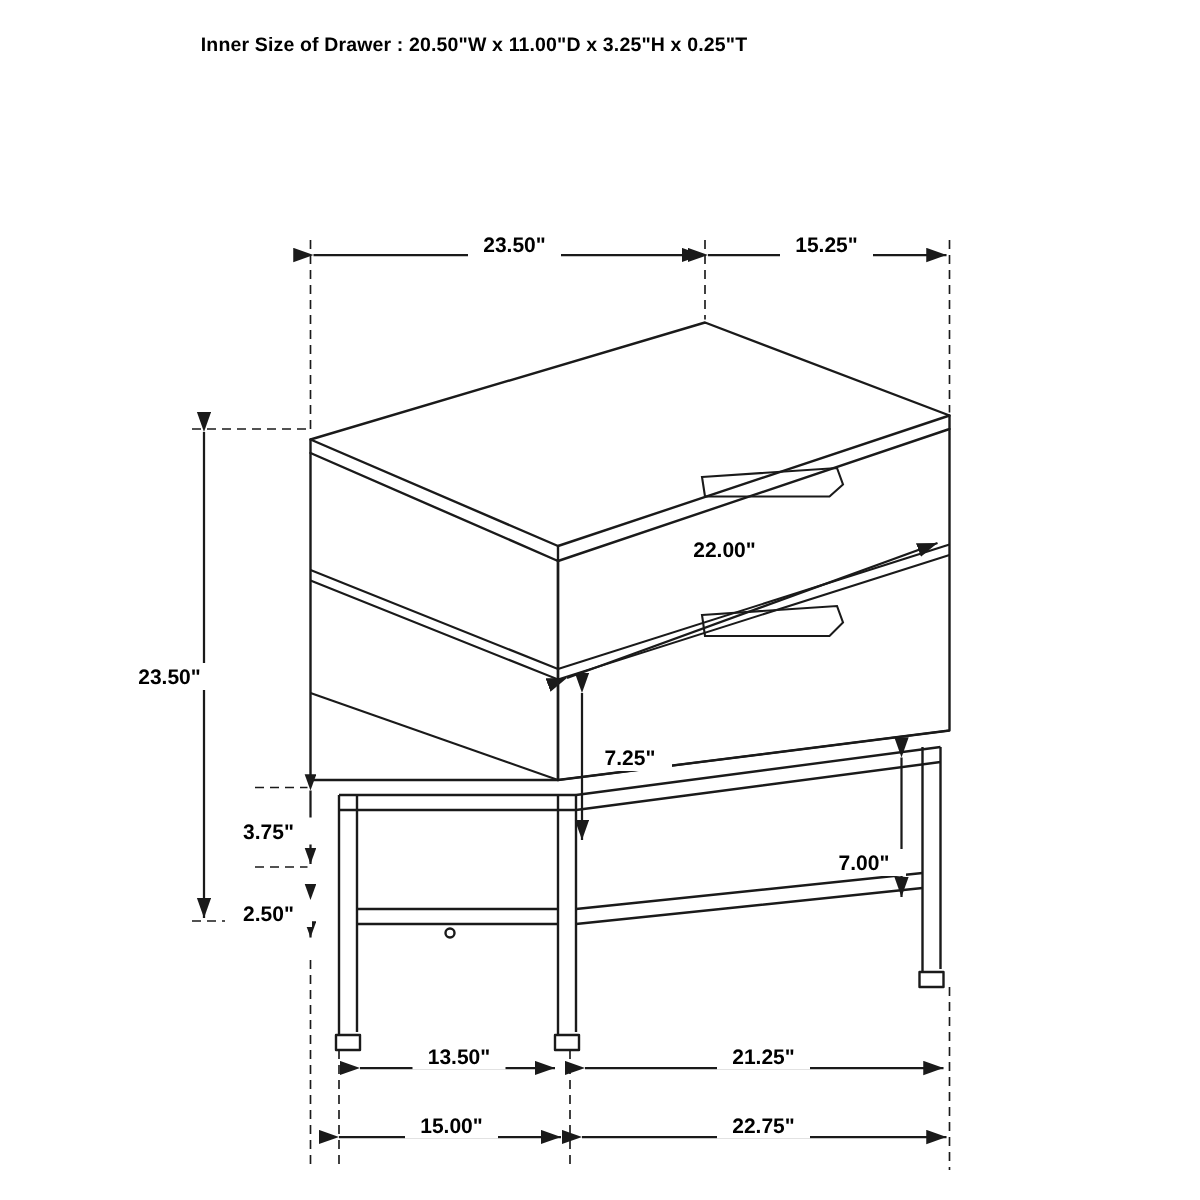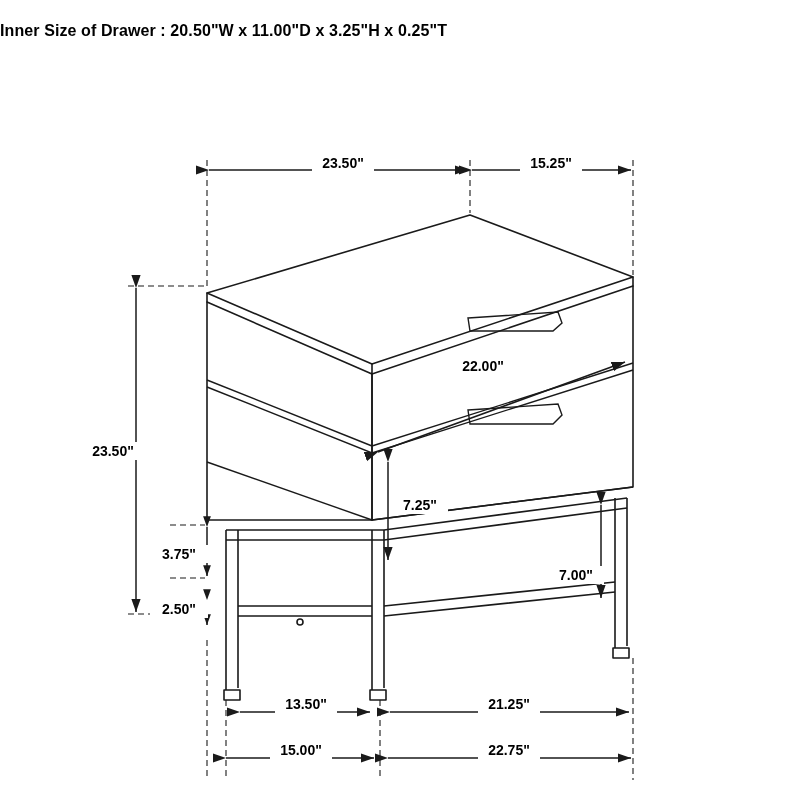--- a/index.html
+++ b/index.html
@@ -20,21 +20,22 @@
     left: 0;
     top: 0;
     width: 800px;
     height: 800px;
   }
   .title {
     position: absolute;
     left: 0;
     top: 22px;
     width: 632px;
-    font-size: 16px;
+    text-align: center;
+    font-size: 13px;
     font-weight: bold;
     letter-spacing: 0.1px;
   }
   svg {
     position: absolute;
     left: 0;
     top: 0;
   }
   text {
     font-family: "Liberation Sans", sans-serif;

